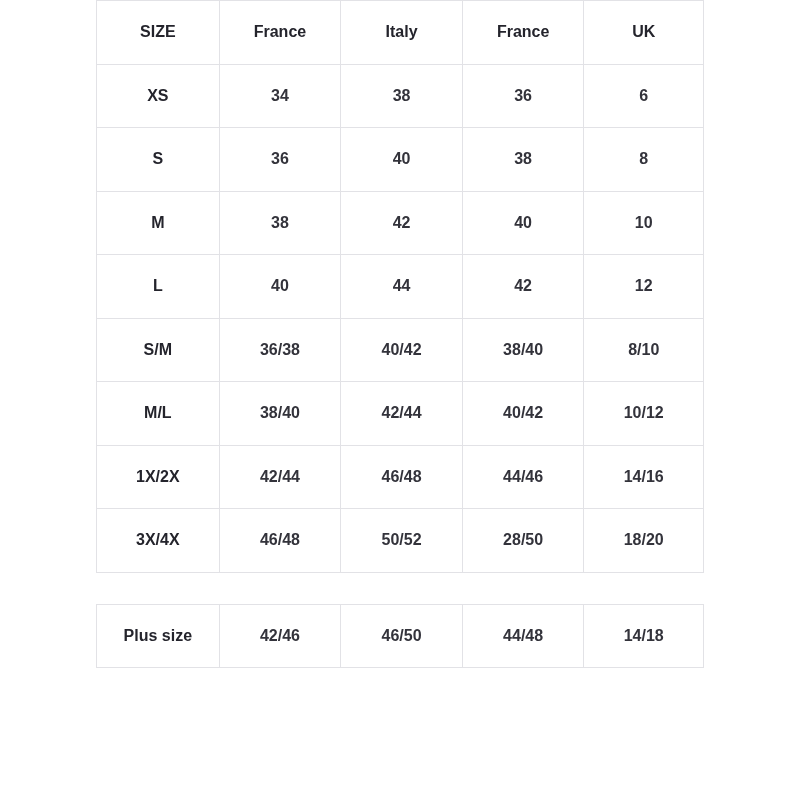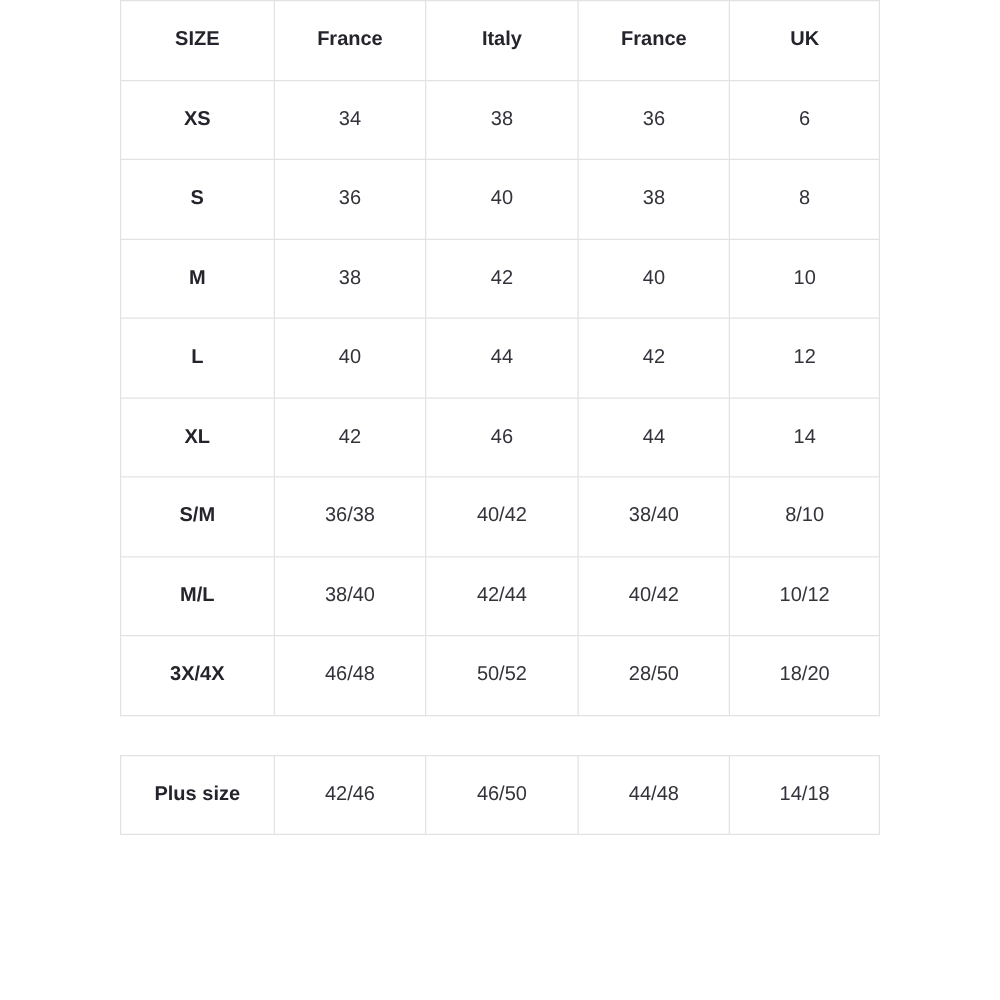--- a/index.html
+++ b/index.html
@@ -26,21 +26,21 @@
     border-collapse: collapse;
     table-layout: fixed;
   }
   table.size-table td,
   table.size-table th {
     border: 1px solid #e2e2e6;
     height: 62.5px;
     text-align: center;
     vertical-align: middle;
     font-size: 16px;
-    font-weight: 400;
+    font-weight: 700;
     color: #33333b;
     padding: 0;
   }
   table.size-table th {
     font-weight: 700;
     font-size: 16px;
     color: #24242c;
   }
   table.size-table td.rowhead {
     font-weight: 700;
@@ -105,39 +105,39 @@
         <td>10</td>
       </tr>
       <tr>
         <td class="rowhead">L</td>
         <td>40</td>
         <td>44</td>
         <td>42</td>
         <td>12</td>
       </tr>
       <tr>
-        <td class="rowhead">XL</td>
-        <td>42</td>
-        <td>46</td>
-        <td>44</td>
-        <td>14</td>
-      </tr>
-      <tr>
         <td class="rowhead">S/M</td>
         <td>36/38</td>
         <td>40/42</td>
         <td>38/40</td>
         <td>8/10</td>
       </tr>
       <tr>
         <td class="rowhead">M/L</td>
         <td>38/40</td>
         <td>42/44</td>
         <td>40/42</td>
         <td>10/12</td>
+      </tr>
+      <tr>
+        <td class="rowhead">1X/2X</td>
+        <td>42/44</td>
+        <td>46/48</td>
+        <td>44/46</td>
+        <td>14/16</td>
       </tr>
       <tr>
         <td class="rowhead">3X/4X</td>
         <td>46/48</td>
         <td>50/52</td>
         <td>28/50</td>
         <td>18/20</td>
       </tr>
     </tbody>
   </table>

